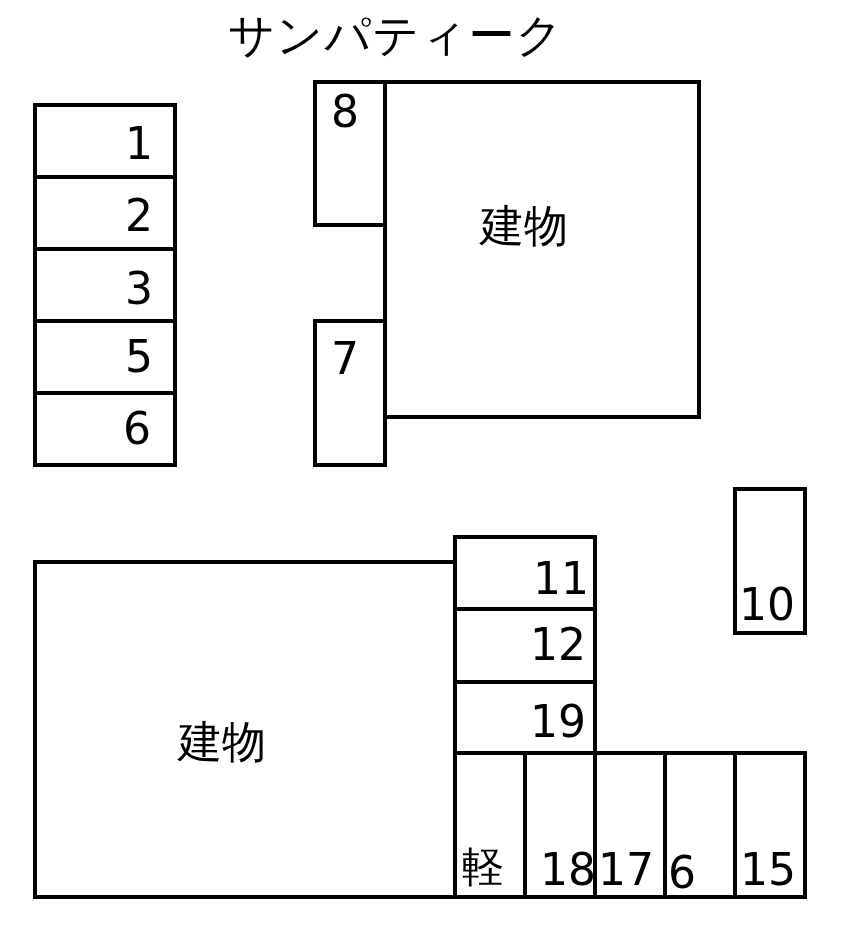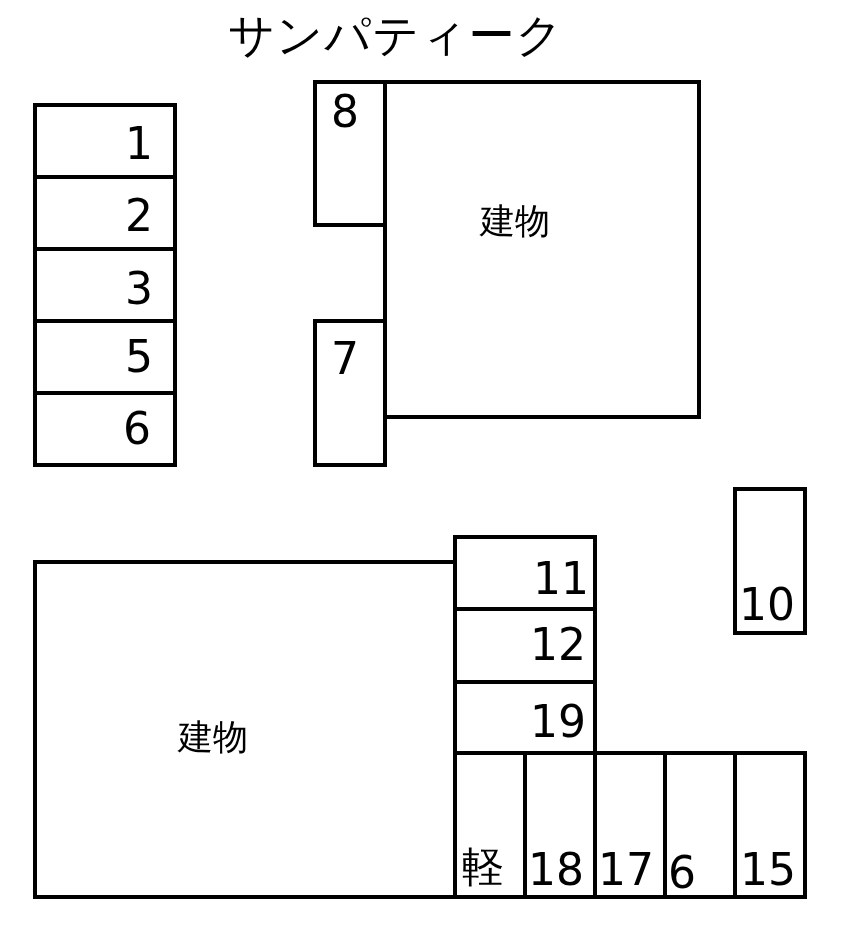--- a/index.html
+++ b/index.html
@@ -1,21 +1,21 @@
 <!DOCTYPE html>
 <html><head>
 <meta charset="utf-8">
 <style>
   html, body { margin:0; padding:0; background:#ffffff; }
   body { width:846px; height:930px; position:relative; overflow:hidden;
          font-family:"DejaVu Sans", "Liberation Sans", sans-serif; color:#000; }
   .box { position:absolute; box-sizing:border-box; border:4px solid #000; background:#fff; }
   .lbl { position:absolute; font-size:44px; line-height:1; color:#000; white-space:nowrap; }
   .title { position:absolute; left:228px; top:16px; font-size:46px; line-height:1; letter-spacing:1px;font-family:Liberation Mono, monospace; }
-  .bld { position:absolute; font-size:35px; line-height:1; }
+  .bld { position:absolute; font-size:44px; line-height:1; }
 </style>
 </head>
 <body>
 
 <div>
 
   <div class="title">サンパティーク</div>
 
   <div class="box" style="left:33px;top:103px;width:144px;height:76px;"></div>
   <div class="box" style="left:33px;top:175px;width:144px;height:76px;"></div>
@@ -48,18 +48,18 @@
   <div class="lbl" style="left:533px;top:557px;">11</div>
   <div class="lbl" style="left:530px;top:623px;">12</div>
   <div class="lbl" style="left:530px;top:700px;">19</div>
 
   <div class="box" style="left:453px;top:751px;width:74px;height:148px;"></div>
   <div class="box" style="left:523px;top:751px;width:74px;height:148px;"></div>
   <div class="box" style="left:593px;top:751px;width:74px;height:148px;"></div>
   <div class="box" style="left:663px;top:751px;width:74px;height:148px;"></div>
   <div class="box" style="left:733px;top:751px;width:74px;height:148px;"></div>
   <div class="lbl" style="left:462px;top:846px;font-size:42px;">軽</div>
-  <div class="lbl" style="left:528px;top:848px;">18</div>
+  <div class="lbl" style="left:528px;top:848px;padding-left:12px;">18</div>
   <div class="lbl" style="left:598px;top:848px;text-align:center;">17</div>
   <div class="lbl" style="left:668px;top:851px;">6</div>
   <div class="lbl" style="left:740px;top:848px;">15</div>
 
 </div>
 
 </body></html>

